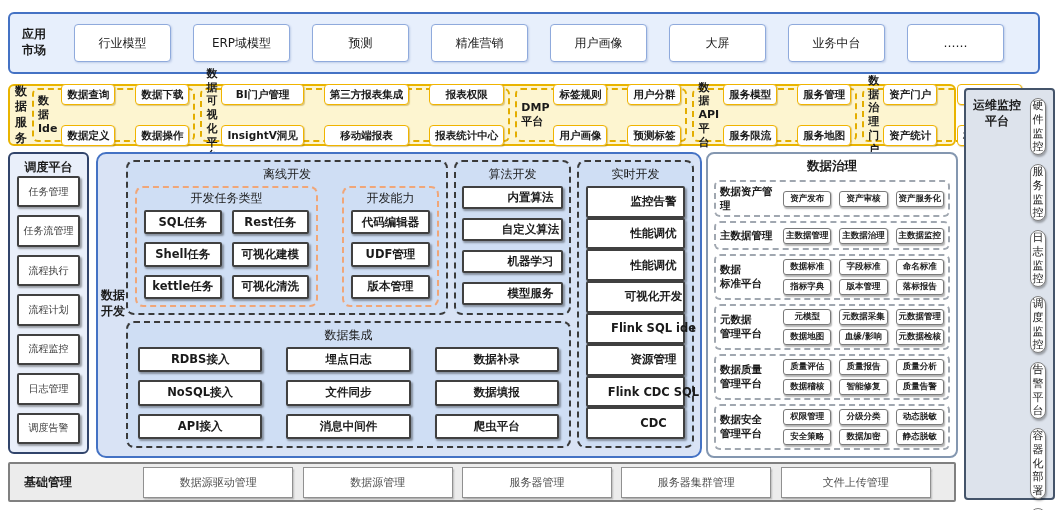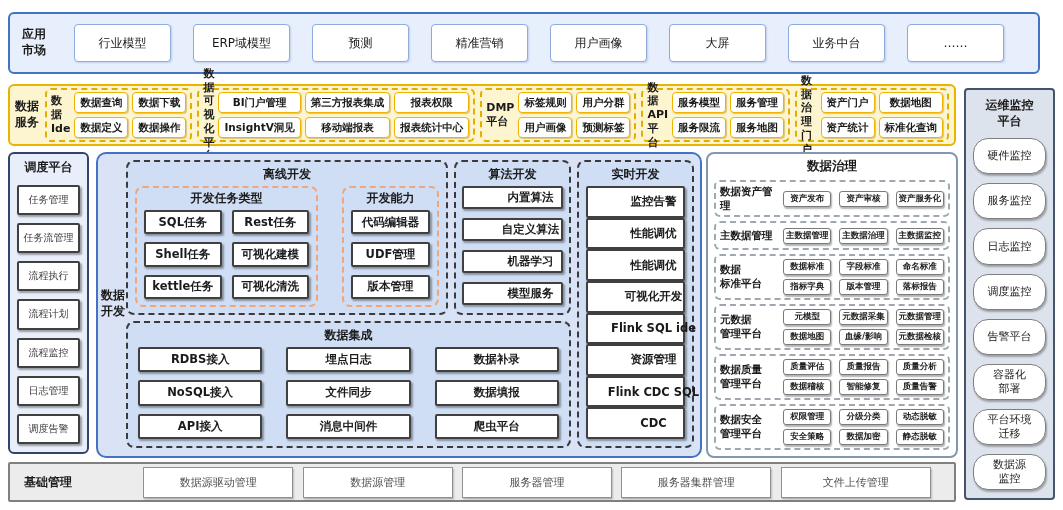--- a/index.html
+++ b/index.html
@@ -30,69 +30,69 @@
   #service-band {
     left:8px; top:84px; width:948px; height:62px;
     background:#fdf5d0; border:2px solid #e9b400; border-radius:6px;
     display:flex; align-items:center; gap:5px; padding:0 5px;
   }
   .sgroup {
     border:2px dashed #e3ae00; border-radius:6px; height:54px;
     display:flex; align-items:center; gap:4px; padding:2px 4px;
   }
   .sgroup-label { font-weight:bold; font-size:11px; white-space:pre-line; line-height:1.25; }
-  .sgrid { display:grid; gap:4px; }
+  .sgrid { display:grid; gap:20px; }
   .cols2 { grid-template-columns:auto auto; }
   .cols3 { grid-template-columns:auto auto auto; }
   .schip {
     background:#fff; border:1.5px solid #f0b400; border-radius:4px;
     padding:2px 5px; font-size:10.5px; font-weight:bold; text-align:center;
     white-space:nowrap; box-shadow:1px 1px 1px rgba(170,130,0,.4);
     display:flex; align-items:center; justify-content:center; min-height:21px;
   }
 
   
   #ops-col {
     left:964px; top:88px; width:91px; height:412px;
     background:#dde3ec; border:2px solid #44546a; border-radius:4px;
-    display:flex; flex-direction:column; align-items:stretch; gap:9px; padding:8px 7px;
+    display:flex; align-items:stretch; gap:9px; padding:8px 7px;
   }
   .ops-title { font-weight:bold; font-size:12px; text-align:center; white-space:pre-line; line-height:1.3; }
   .ops-btn {
     flex:1; background:#fff; border:1.5px solid #7f7f7f; border-radius:15px;
     display:flex; align-items:center; justify-content:center; font-size:11px;
     white-space:pre-line; text-align:center; line-height:1.25;
     box-shadow:1px 2px 2px rgba(0,0,0,.3);
   }
 
   
   #sched-col {
     left:8px; top:152px; width:81px; height:302px;
     background:#e9effa; border:2.5px solid #31446b; border-radius:6px;
-    display:flex; flex-direction:column; gap:9px; padding:5px 7px 8px;justify-content:center;
+    display:flex; flex-direction:column; gap:0; padding:5px 7px 8px;justify-content:center;
   }
   .sched-title { font-weight:bold; font-size:12px; text-align:center; }
   .sched-btn {
     flex:1; background:#fff; border:2px solid #404040; border-radius:2px;
     display:flex; align-items:center; justify-content:center; font-size:10px;
     box-shadow:1.5px 2px 2px rgba(0,0,0,.35); white-space:nowrap; color:#3a3a3a;
   }
 
   
   #dev-panel {
     left:96px; top:152px; width:606px; height:306px;
     background:#d9e3f5; border:2.5px solid #4472c4; border-radius:10px;
     display:flex; align-items:stretch; padding:6px 6px 8px 2px;
   }
   .dev-label { width:26px; font-weight:bold; font-size:12px; white-space:pre-line; text-align:center; align-self:center; line-height:1.3; }
   .dev-main { flex:1; display:flex; gap:6px; }
   .dev-left { flex:1; display:flex; flex-direction:column; gap:6px; }
   .dev-toprow { flex:1.12; display:flex; gap:6px; }
   .dashed-box { border:2px dashed #3a3a3a; border-radius:8px; background:#cfdef4; }
-  .sec-title { text-align:center; font-weight:bold; font-size:12px; padding:1px 0 3px; }
+  .sec-title { text-align:center; font-weight:normal; font-size:12px; padding:1px 0 3px; }
   #offline-box { flex:3; padding:3px 7px 6px; display:flex; flex-direction:column; }
   .offline-inner { flex:1; display:flex; gap:24px; }
   .sub-box { border:2px dashed #f0a678; border-radius:8px; padding:1px 7px 6px; display:flex; flex-direction:column; }
   #task-box { flex:2.1; }
   #cap-box { flex:1; }
   .task-grid { flex:1; display:grid; grid-template-columns:1fr 1fr; gap:8px 10px; }
   .cap-grid  { flex:1; display:grid; grid-template-columns:1fr; gap:8px; }
   #algo-box { flex:1; padding:3px 6px 8px; display:flex; flex-direction:column; }
   .algo-list { flex:1; display:flex; flex-direction:column; gap:9px; }
   #integration-box { flex:1; padding:3px 10px 7px; display:flex; flex-direction:column; }

